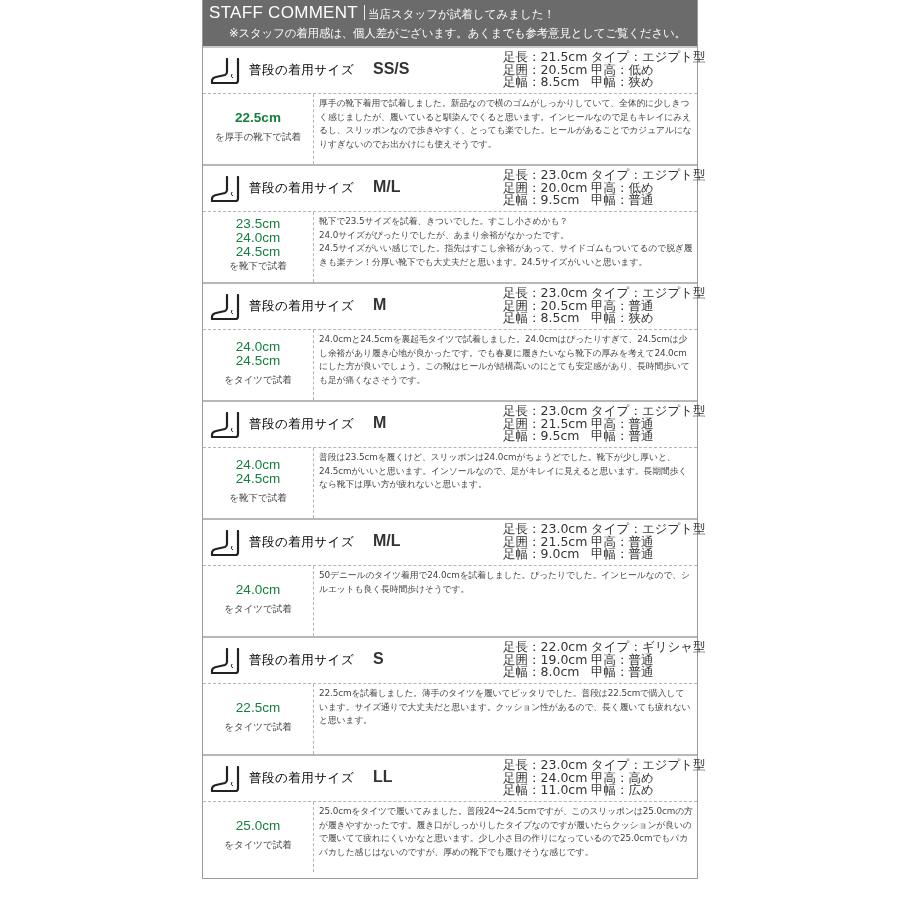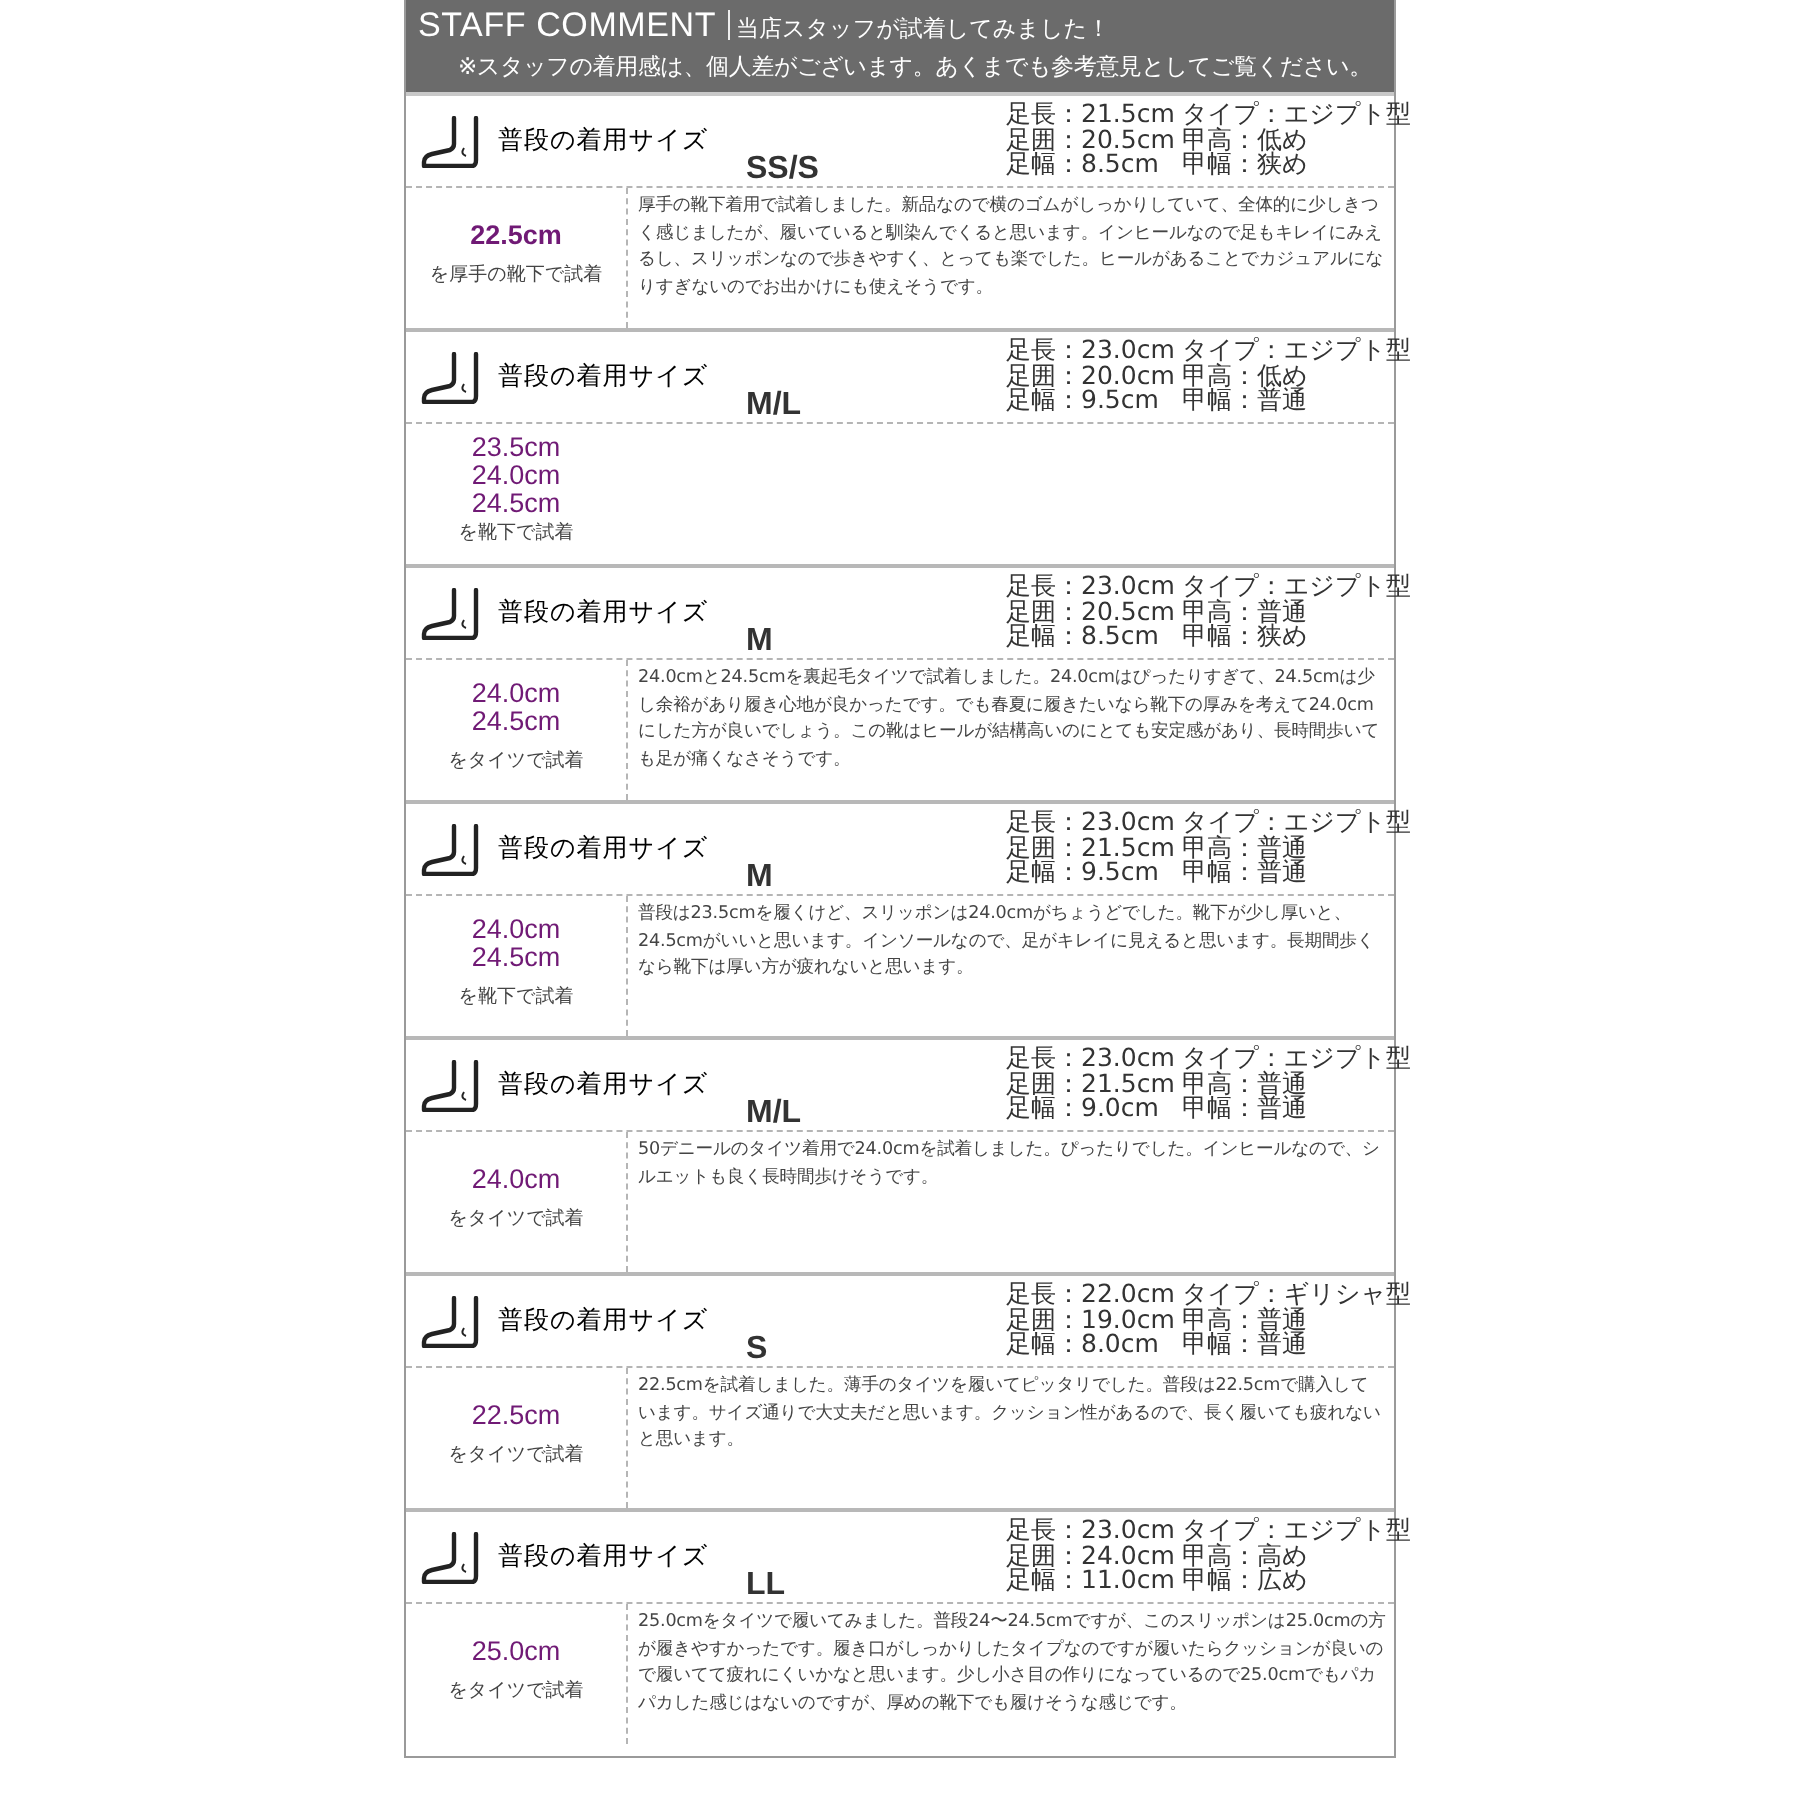--- a/index.html
+++ b/index.html
@@ -13,29 +13,29 @@
   .header-title { font-family: "Liberation Sans", sans-serif; font-size: 17px; letter-spacing: 0.3px; }
   .header-sep { display: inline-block; width: 1px; height: 15px; background: #eee; margin: 0 3px 0 6px; position: relative; top: 2px; }
   .header-subtitle { font-size: 11.5px; }
   .header-line2 { font-size: 11.5px; margin-top: 3px; white-space: nowrap; letter-spacing: -0.2px; margin-left: 20px; }
 
   .entry { height: 118px; border-top: 2px solid #b8b8b8; box-sizing: border-box; position: relative; }
   .entry:first-of-type { border-top: 2px solid #c8c8c8; }
   .entry-head { height: 46px; position: relative; border-bottom: 1px dashed #b5b5b5; box-sizing: border-box; }
   .foot-icon { position: absolute; left: 7px; top: 10px; width: 30px; height: 26px; }
   .usual-label { position: absolute; left: 46px; top: 14px; font-size: 12.5px; color: #000000; white-space: nowrap; letter-spacing: 0.5px; }
-  .usual-size { position: absolute; left: 170px; top: 28px; font-family: "Liberation Sans", sans-serif; font-weight: bold; font-size: 16px; color: #333; }
+  .usual-size { position: absolute; left: 170px; top: 12px; font-family: "Liberation Sans", sans-serif; font-weight: bold; font-size: 16px; color: #333; }
   .specs { position: absolute; left: 300px; top: 3px; font-size: 12.5px; line-height: 12.5px; color: #333; }
   .spec-row { display: flex; white-space: nowrap; }
   .spec-l { width: 88px; }
   .spec-r { }
 
   .entry-body { display: flex; height: calc(100% - 46px); }
   .tried { width: 110px; box-sizing: border-box; text-align: center; display: flex; flex-direction: column; justify-content: center; align-items: center; padding-bottom: 4px; }
-  .tried-size { font-family: "Liberation Sans", sans-serif; font-size: 13.5px; line-height: 14px; color: #701a75; }
+  .tried-size { font-family: "Liberation Sans", sans-serif; font-size: 13.5px; line-height: 14px; color: #15803d; }
   .tried-size.bold { font-weight: bold; }
   .tried-note { font-size: 9.5px; color: #444; margin-top: 6px; white-space: nowrap; }
   .tried-note.tight { margin-top: 1px; }
   .comment { flex: 1; border-left: 1px dashed #b5b5b5; padding: 3px 4px 0 5px; font-size: 8.8px; line-height: 13.5px; color: #444; letter-spacing: -0.1px; }
 </style>
 </head>
 <body>
 
 <div class="panel">
   <div class="header">
@@ -103,20 +103,21 @@
             </div>
       </div>
     </div>
     <div class="entry-body">
       <div class="tried">
             <div class="tried-size">23.5cm</div>
             <div class="tried-size">24.0cm</div>
             <div class="tried-size">24.5cm</div>
             <div class="tried-note tight">を靴下で試着</div>
           </div>
+      <div class="comment">靴下で23.5サイズを試着、きついでした。すこし小さめかも？<br>24.0サイズがぴったりでしたが、あまり余裕がなかったです。<br>24.5サイズがいい感じでした。指先はすこし余裕があって、サイドゴムもついてるので脱ぎ履きも楽チン！分厚い靴下でも大丈夫だと思います。24.5サイズがいいと思います。</div>
     </div>
   </div>
 
   <div class="entry">
     <div class="entry-head">
       <svg class="foot-icon" viewBox="0 0 30 26">
         <path d="M17 1 L17 14 Q17 16 15 17 L6 19 Q2 20 2 23 L2 25 L26 25 Q28 25 28 22 L28 1" fill="none" stroke="#222" stroke-width="2.2" stroke-linejoin="round" stroke-linecap="round"></path>
         <path d="M22 16 Q20 19 23 20" fill="none" stroke="#222" stroke-width="1"></path>
       </svg>
       <span class="usual-label">普段の着用サイズ</span>

